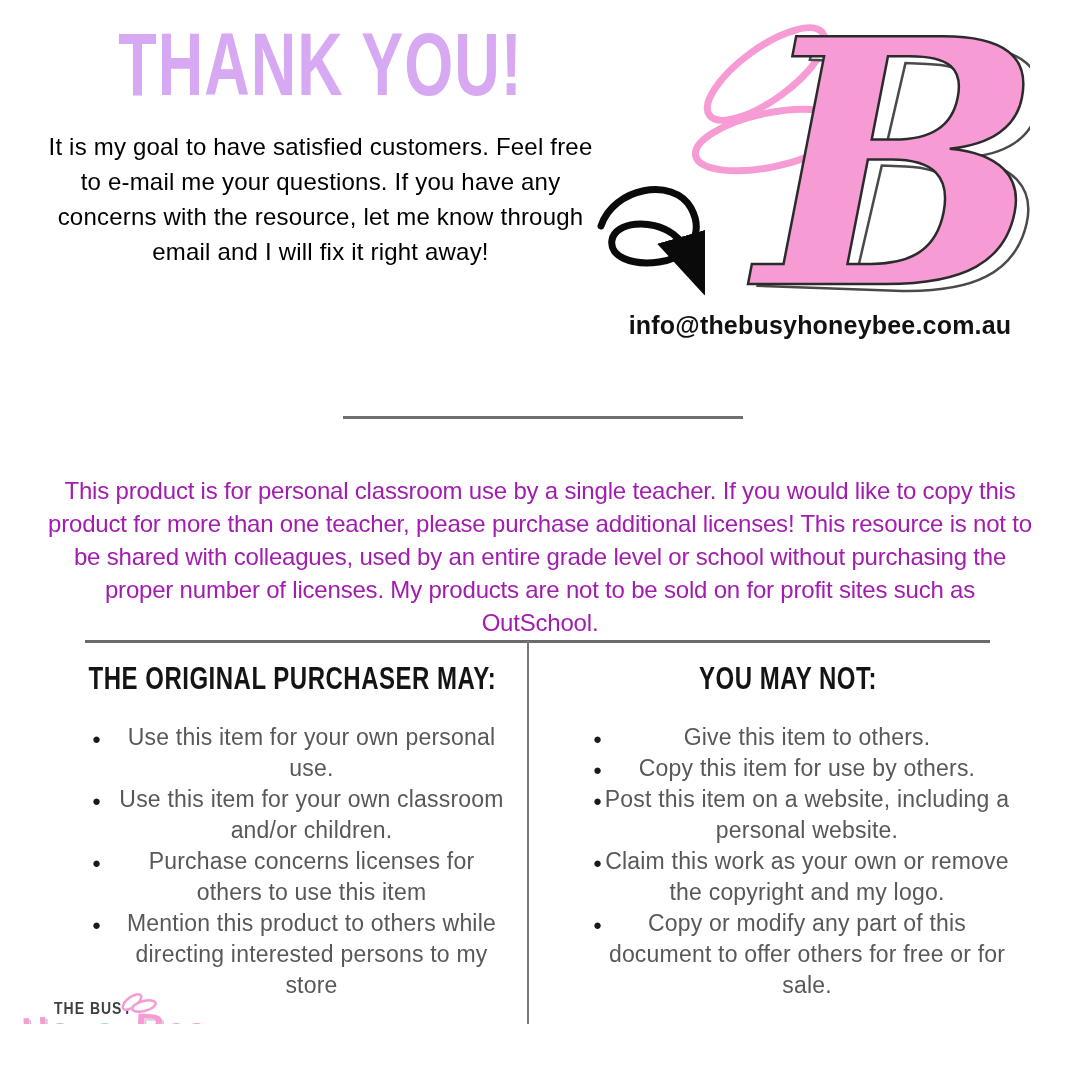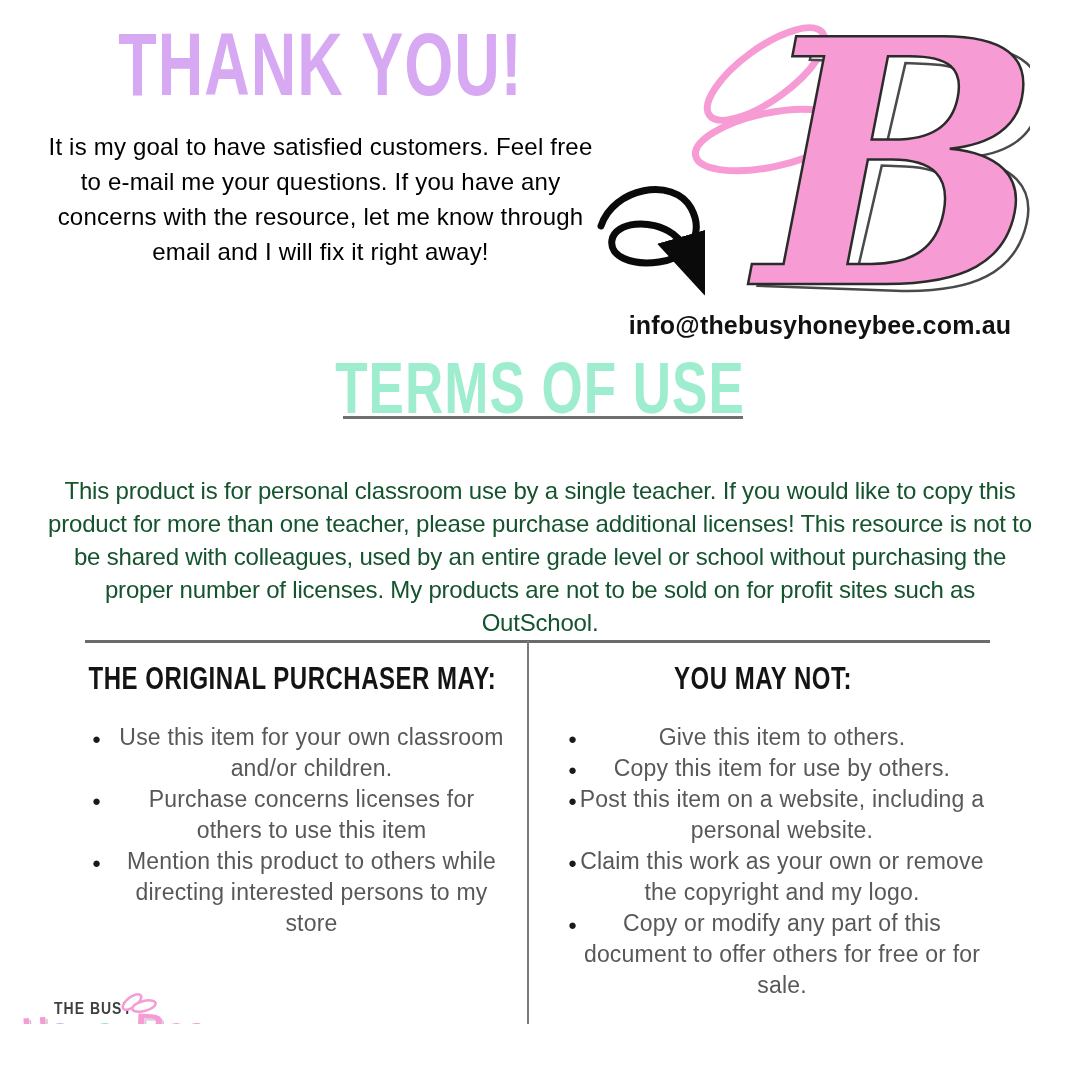--- a/index.html
+++ b/index.html
@@ -33,29 +33,29 @@
     display:inline-block;margin:0;font-size:53px;font-weight:800;line-height:1;
     color:var(--accent-mint,#9fedcf);letter-spacing:1px;
     transform:scaleY(1.35);transform-origin:center top;white-space:nowrap;
   }
   .terms-underline{
     position:absolute;left:343px;top:416px;width:400px;height:3px;
     background:var(--line-gray,#6f6f6f);
   }
   .terms-body{
     position:absolute;left:45px;top:450px;width:990px;text-align:center;
-    font-size:24px;line-height:33px;color:#14532d;letter-spacing:-.2px;
+    font-size:24px;line-height:33px;color:#a21caf;letter-spacing:-.2px;
   }
   
   .section-divider{position:absolute;left:85px;top:640px;width:905px;height:3px;background:#6b6b6b;}
   .column-divider{position:absolute;left:527px;top:641px;width:2px;height:422px;background:#7a7a7a;}
   
   .col{position:absolute;top:662px;}
   .col-left{left:70px;width:445px;}
-  .col-right{left:534px;width:458px;}
+  .col-right{left:559px;width:458px;}
   .col-heading{
     display:block;margin:0 auto;font-size:24px;font-weight:800;line-height:1.1;
     text-align:center;color:#141414;letter-spacing:.5px;
     transform:scaleY(1.3);transform-origin:center top;white-space:nowrap;
   }
   .col ul{margin:34px 0 0 0;padding:0;list-style:none;}
   .col li{
     position:relative;padding:0 6px 0 44px;text-align:center;
     font-size:23px;line-height:31px;color:var(--text-gray,#57585a);letter-spacing:.2px;
   }
@@ -110,33 +110,31 @@
       <ellipse cx="92" cy="138" rx="76" ry="27" transform="rotate(-12 92 138)" fill="#ffffff" stroke="#f79bd4" stroke-width="7"></ellipse>
     </g>
     <g font-family="DejaVu Serif, serif" font-style="italic" font-weight="bold" font-size="340">
       <text x="92" y="288" fill="#ffffff" stroke="#4a4a4a" stroke-width="2.5" transform="rotate(2 200 160)">B</text>
       <text x="78" y="282" fill="#f79bd4" stroke="#2b2b2b" stroke-width="2.5">B</text>
     </g>
   </svg>
 
   <div class="contact-email">info@thebusyhoneybee.com.au</div>
 
-  <div class="terms-title-wrap">
-    <h2 class="terms-title">TERMS OF USE</h2>
-  </div>
   <div class="terms-underline"></div>
 
   <p class="terms-body">This product is for personal classroom use by a single teacher. If you would like to copy this product for more than one teacher, please purchase additional licenses! This resource is not to be shared with colleagues, used by an entire grade level or school without purchasing the proper number of licenses. My products are not to be sold on for profit sites such as OutSchool.</p>
 
   <div class="section-divider"></div>
   <div class="column-divider"></div>
 
   <div class="col col-left">
     <span class="col-heading">THE ORIGINAL PURCHASER MAY:</span>
     <ul>
+      <li>Use this item for your own personal use.</li>
       <li>Use this item for your own classroom and/or children.</li>
       <li>Purchase concerns licenses for others to use this item</li>
       <li>Mention this product to others while directing interested persons to my store</li>
     </ul>
   </div>
 
   <div class="col col-right">
     <span class="col-heading">YOU MAY NOT:</span>
     <ul>
       <li>Give this item to others.</li>

